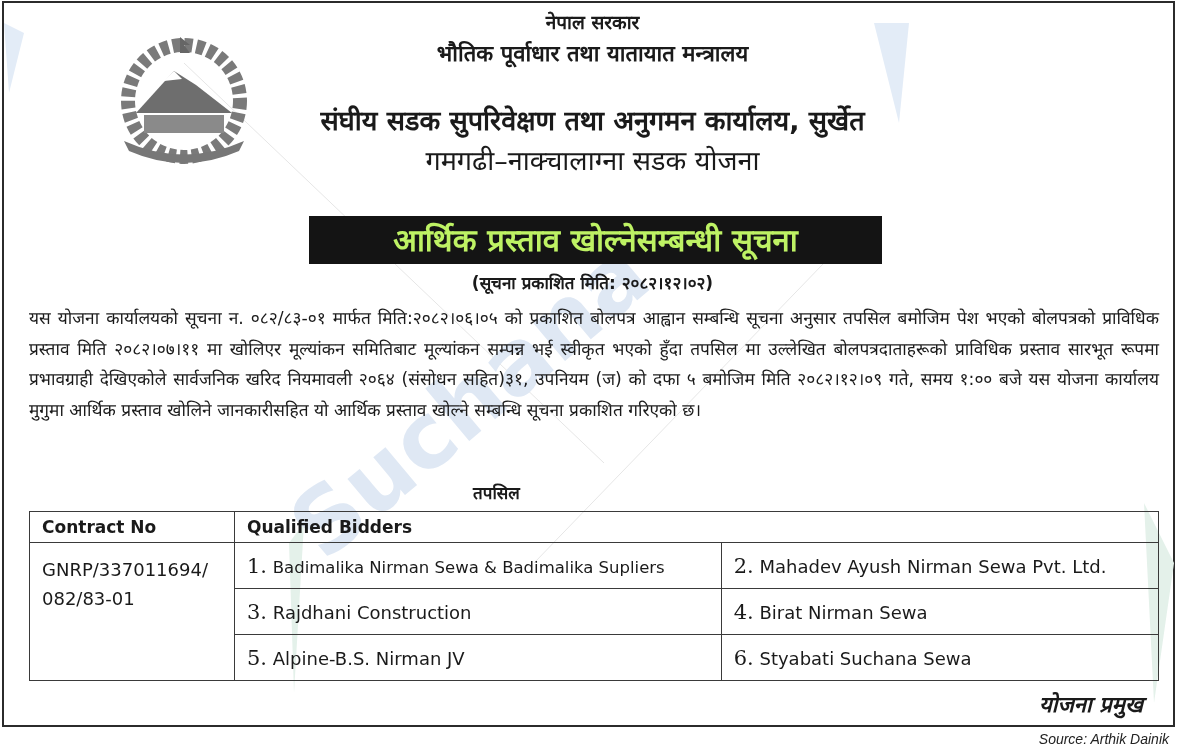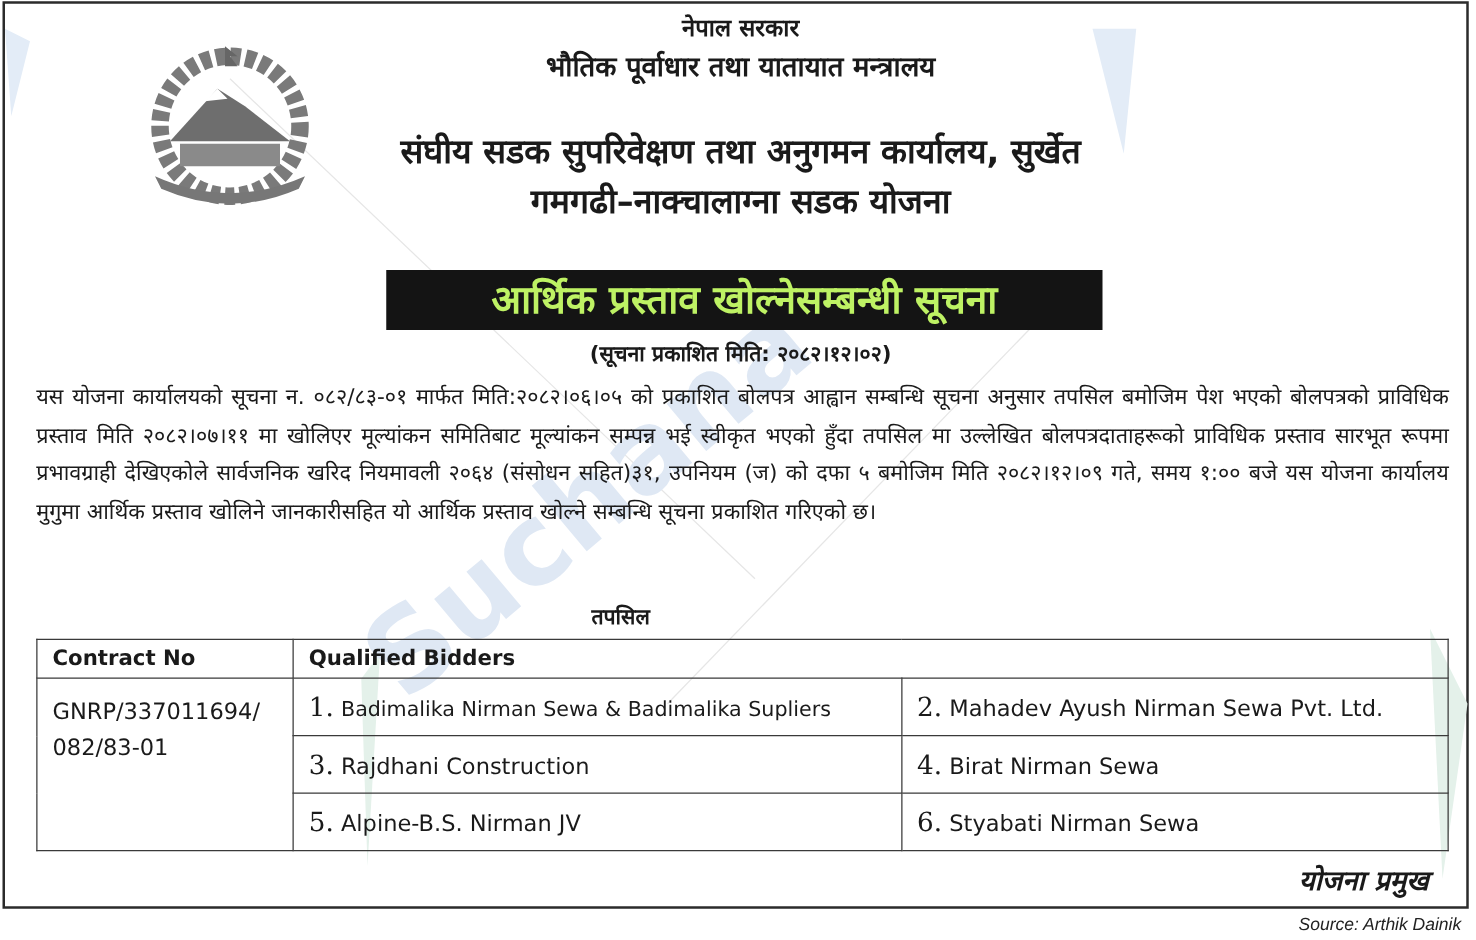--- a/index.html
+++ b/index.html
@@ -7,21 +7,21 @@
          font-family: "DejaVu Sans", "Liberation Sans", sans-serif; color: #1a1a1a; }
   .frame { position: absolute; left: 2px; top: 1px; width: 1173px; height: 726px;
            border: 2px solid #2b2b2b; box-sizing: border-box; background: #fff; }
   .wm { position: absolute; pointer-events: none; }
   .emblem { position: absolute; left: 100px; top: 30px; width: 160px; height: 135px; }
   .hdr { position: absolute; left: 0; width: 1177px; text-align: center; white-space: nowrap; }
   .h1 { top: 6px; font-size: 19px; font-weight: bold; }
   .h2 { top: 34px; font-size: 22px; font-weight: bold; }
   .h3 { top: 62px; font-size: 27px; font-weight: bold; }
   .h4 { top: 98px; font-size: 27px; font-weight: bold; }
-  .h5 { top: 138px; font-size: 27px; font-weight: bold; }
+  .h5 { top: 138px; font-size: 27px; font-weight: normal; }
   .h6 { top: 180px; font-size: 15px; font-weight: bold; }
   .banner { position: absolute; left: 305px; top: 213px; width: 573px; height: 48px;
             background: #141414; color: #bef264; text-align: center; font-size: 31px;
             font-weight: bold; line-height: 48px; white-space: nowrap; }
   .pubdate { position: absolute; left: 0; width: 1177px; top: 268px; text-align: center;
              font-size: 17px; font-weight: bold; }
   .body-text { position: absolute; left: 25px; top: 300px; width: 1130px; font-size: 17.3px;
                line-height: 30.5px; text-align: justify; text-align-last: left; }
   .tapsil { position: absolute; left: 0; width: 985px; top: 478px; text-align: center;
             font-size: 17px; font-weight: bold; }
@@ -82,21 +82,21 @@
       <td rowspan="3" class="contract">GNRP/337011694/ 082/83-01</td>
       <td><span class="num">1.</span> <span style="font-size:16.5px">Badimalika Nirman Sewa &amp; Badimalika Supliers</span></td>
       <td><span class="num">2.</span> <span>Mahadev Ayush Nirman Sewa Pvt. Ltd.</span></td>
     </tr>
     <tr>
       <td><span class="num">3.</span> <span>Rajdhani Construction</span></td>
       <td><span class="num">4.</span> <span>Birat Nirman Sewa</span></td>
     </tr>
     <tr>
       <td><span class="num">5.</span> <span>Alpine-B.S. Nirman JV</span></td>
-      <td><span class="num">6.</span> <span>Styabati Nirman Sewa</span></td>
+      <td><span class="num">6.</span> <span>Styabati Suchana Sewa</span></td>
     </tr>
   </tbody>
     </table>
 
   <div class="sign">योजना प्रमुख</div>
 </div>
 
 <div class="source">Source: Arthik Dainik</div>
 
 </body></html>

